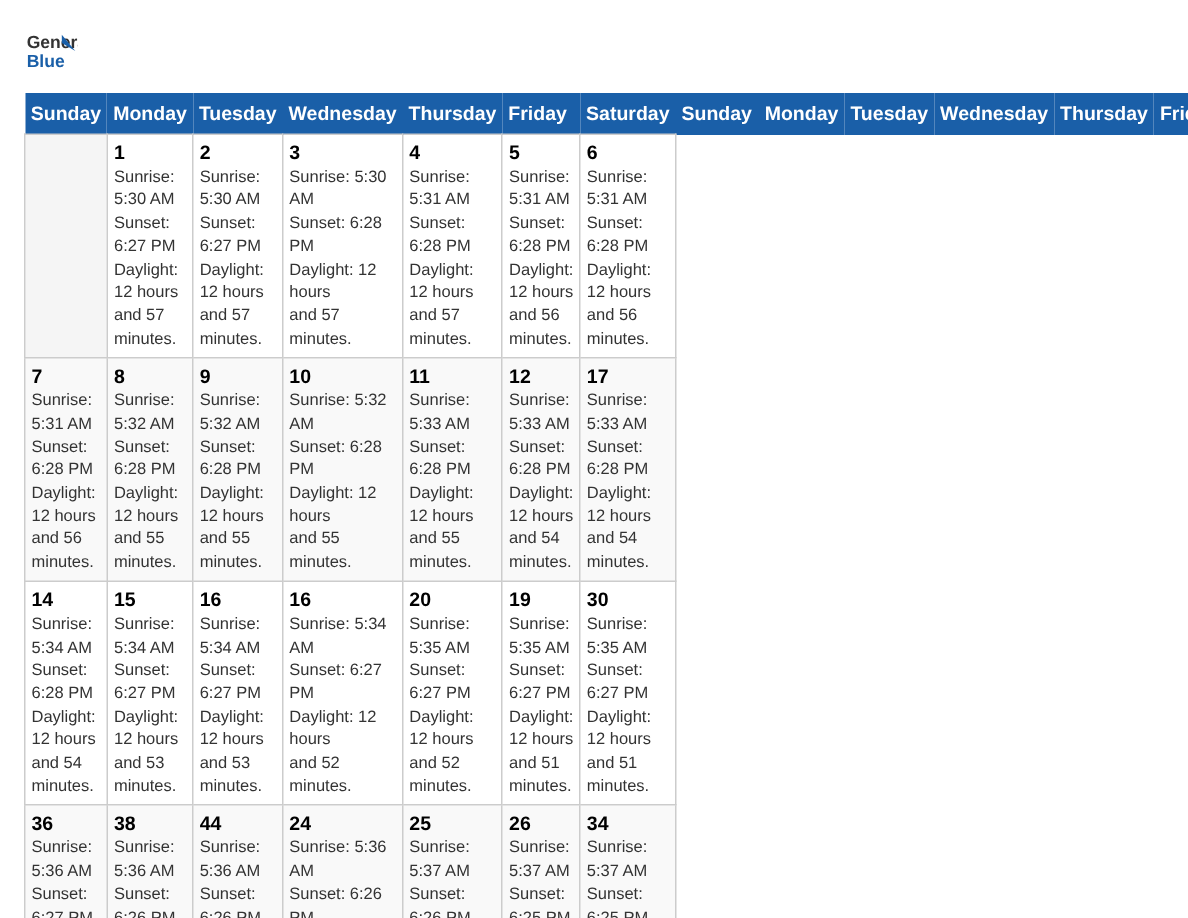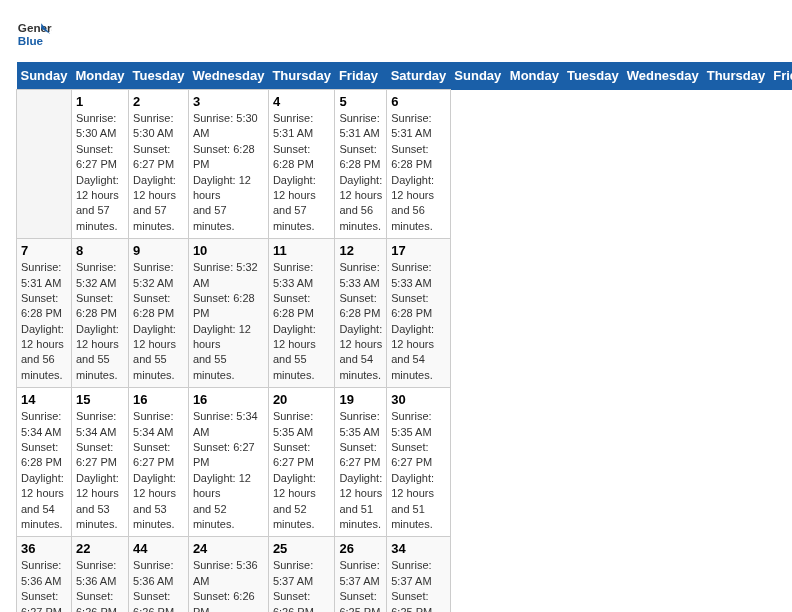--- a/index.html
+++ b/index.html
@@ -198,21 +198,21 @@
           <span class="day-number">30</span>
           <div class="day-info">Sunrise: 5:35 AM<br>Sunset: 6:27 PM<br>Daylight: 12 hours<br>and 51 minutes.</div>
         </td>
       </tr>
       <tr>
         <td>
           <span class="day-number">36</span>
           <div class="day-info">Sunrise: 5:36 AM<br>Sunset: 6:27 PM<br>Daylight: 12 hours<br>and 51 minutes.</div>
         </td>
         <td>
-          <span class="day-number">22</span>
+          <span class="day-number">38</span>
           <div class="day-info">Sunrise: 5:36 AM<br>Sunset: 6:26 PM<br>Daylight: 12 hours<br>and 50 minutes.</div>
         </td>
         <td>
           <span class="day-number">44</span>
           <div class="day-info">Sunrise: 5:36 AM<br>Sunset: 6:26 PM<br>Daylight: 12 hours<br>and 50 minutes.</div>
         </td>
         <td>
           <span class="day-number">24</span>
           <div class="day-info">Sunrise: 5:36 AM<br>Sunset: 6:26 PM<br>Daylight: 12 hours<br>and 49 minutes.</div>
         </td>

